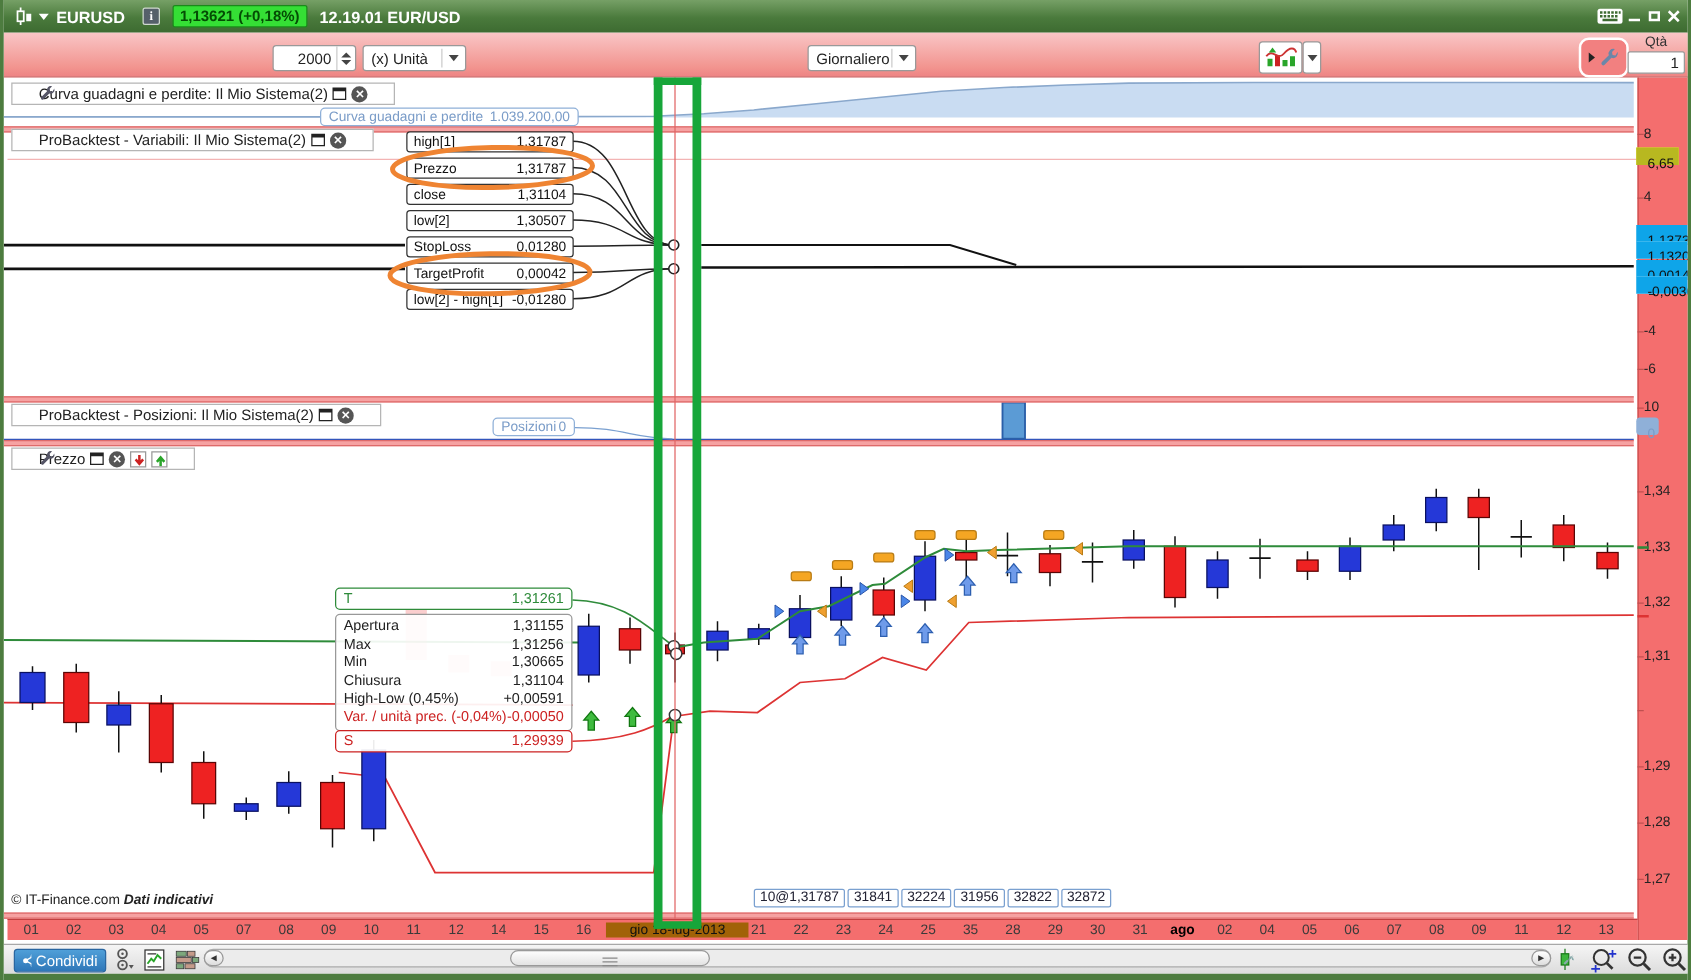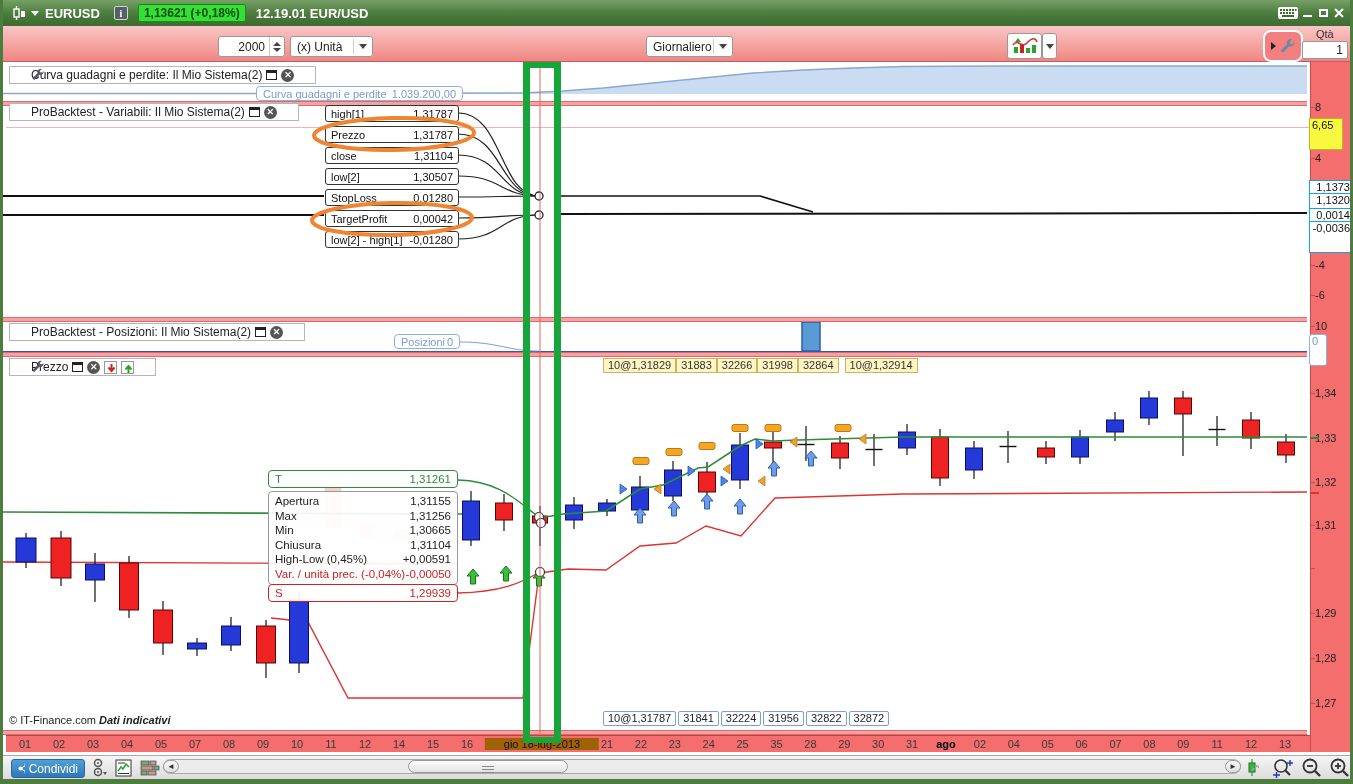--- a/index.html
+++ b/index.html
@@ -42,21 +42,21 @@
   #tip-t{border:1.5px solid #2e8b3a;color:#2e8b3a;}
   #tip-s{border:1.5px solid #cc2222;color:#cc2222;}
   #tip-main{border:1px solid #999;color:#222;padding:2px 0;}
   .tiprow{display:flex;justify-content:space-between;padding:0 6px;line-height:14.6px;}
   .tiprow.red{color:#cc2222;}
   .tl{display:flex;justify-content:space-between;padding:1px 6px;align-items:center;height:16px;}
   .ycell{background:#fdf5c6;border:1px solid #cbb25f;font-size:11px;color:#333;height:15px;line-height:13px;padding:0 4px;}
   .bcell{background:#fff;border:1px solid #7aa0d0;border-radius:2px;font-size:11px;color:#223;height:15px;line-height:13px;padding:0 4px;}
   .tick{position:absolute;left:1312px;font-size:11px;color:#222;z-index:4;}
   .tickdash{position:absolute;left:1307px;width:5px;height:1px;background:#c05050;z-index:4;}
-  .wbadge{position:absolute;left:1306px;width:44px;height:32px;background:#fff;border:1px solid #0ea5e9;font-size:11px;
+  .wbadge{position:absolute;left:1306px;width:44px;height:14px;background:#fff;border:7px solid #0ea5e9;font-size:11px;
     color:#111;line-height:13px;padding:0 2px;z-index:5;}
   .datelbl{position:absolute;top:738px;font-size:11px;color:#3a3a3a;z-index:4;transform:translateX(-50%);}
   
   #bottombar{left:0;top:755px;width:1350px;height:24px;background:linear-gradient(#f5f5f5,#dcdcdc);
     border-top:1px solid #a8a8a8;z-index:15;}
   #greenstrip{left:0;top:779px;width:1350px;height:5px;background:#4d7c3f;z-index:15;}
   #sharebtn{position:absolute;left:8px;top:3px;width:74px;height:19px;border-radius:3px;border:1px solid #2a66a0;
     background:linear-gradient(#4f9fd8,#2f77b8);color:#fff;font-size:12px;display:flex;align-items:center;gap:4px;padding:0 6px;}
   #scrolltrack{position:absolute;left:160px;top:3px;width:1078px;height:15px;background:#ececec;border:1px solid #aaa;border-radius:8px;}
   .scrollarrow{position:absolute;top:0px;width:16px;height:13px;background:linear-gradient(#fff,#ddd);border:1px solid #999;
@@ -279,28 +279,20 @@
     <span>-0,00050</span>
       </div>
     </div>
   <div class="tipbox" id="tip-s" style="top:584px">
     <div class="tl">
         <span>S</span>
     <span>1,29939</span>
       </div>
   </div>
 
-  <div class="abs" style="left:600px;top:358px;display:flex;z-index:10" id="orders-top">
-      <span class="ycell">10@1,31829</span>
-      <span class="ycell">31883</span>
-      <span class="ycell">32266</span>
-      <span class="ycell">31998</span>
-      <span class="ycell">32864</span>
-      <span class="ycell" style="margin-left:6px">10@1,32914</span>
-    </div>
   <div class="abs" style="left:600px;top:711px;display:flex;gap:2px;z-index:10" id="orders-bottom">
       <span class="bcell">10@1,31787</span>
       <span class="bcell">31841</span>
       <span class="bcell">32224</span>
       <span class="bcell">31956</span>
       <span class="bcell">32822</span>
       <span class="bcell">32872</span>
     </div>
 
   <div class="abs" style="left:6px;top:714px;font-size:11px;color:#222;z-index:4">

